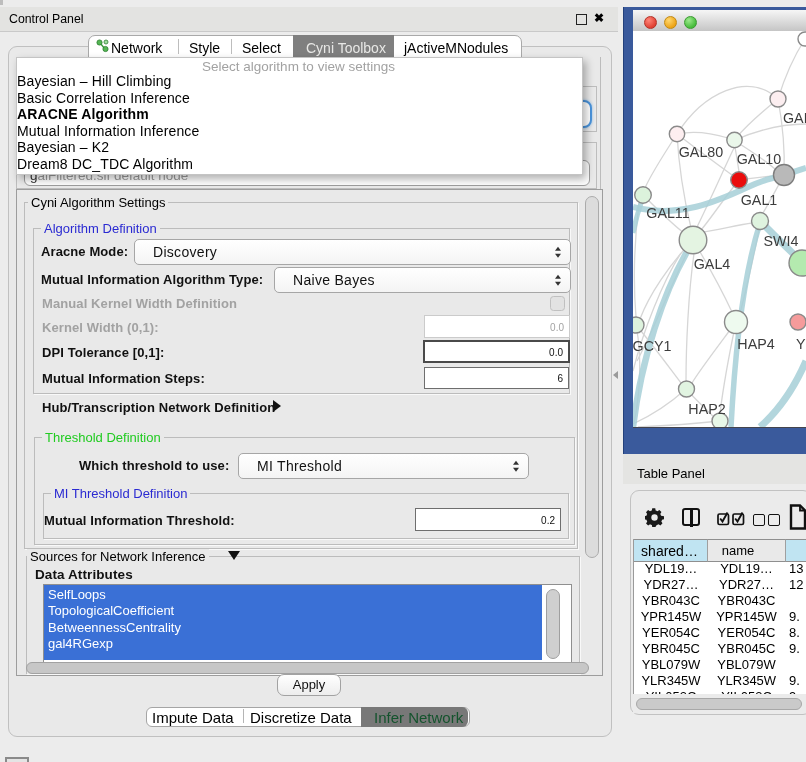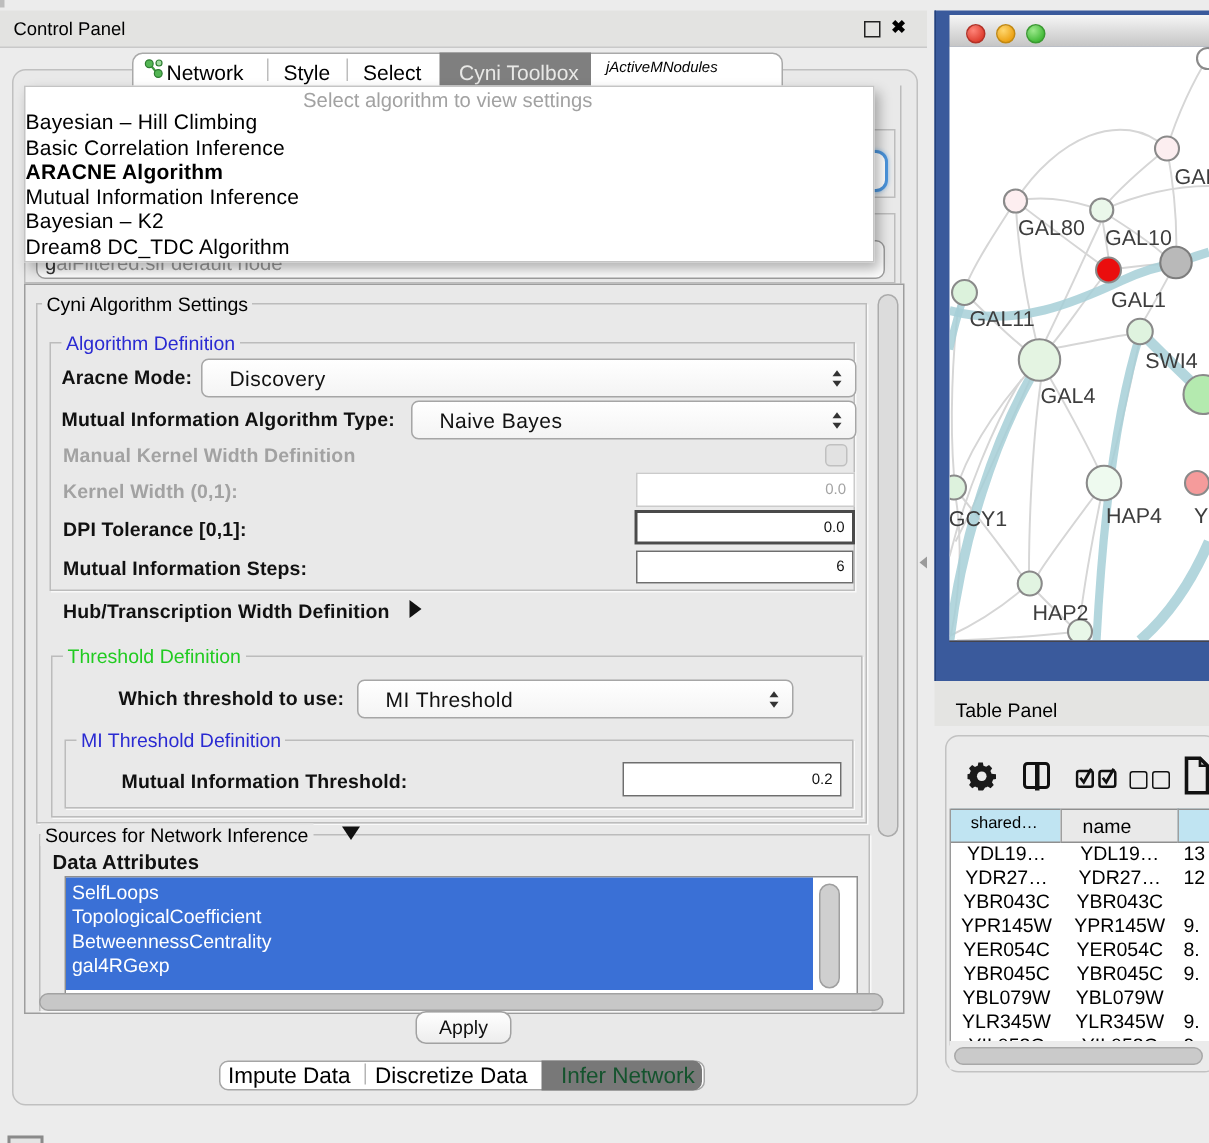--- a/index.html
+++ b/index.html
@@ -39,21 +39,21 @@
 <svg class="abs" style="left:96px;top:39px;" width="13" height="14" viewBox="0 0 13 14">
 <line x1="4" y1="4" x2="9" y2="10" stroke="#3c9a3c" stroke-width="1.4"></line>
 <circle cx="3.5" cy="3.5" r="2.6" fill="#54b654" stroke="#2e7d32" stroke-width="0.8"></circle>
 <circle cx="9.5" cy="10" r="2.6" fill="#54b654" stroke="#2e7d32" stroke-width="0.8"></circle>
 <circle cx="10" cy="3" r="2" fill="#9fdc9f" stroke="#2e7d32" stroke-width="0.8"></circle>
 </svg>
 <div class="abs" style="left:111px;top:40px;font-size:14px;color:#000;">Network</div>
 <div class="abs" style="left:189px;top:40px;font-size:14px;color:#000;">Style</div>
 <div class="abs" style="left:242px;top:40px;font-size:14px;color:#000;">Select</div>
 <div class="abs" style="left:306px;top:40px;font-size:14px;color:#e8e8e6;">Cyni Toolbox</div>
-<div class="abs" style="left:404px;top:40px;font-size:10px;color:#000;font-style:italic;">jActiveMNodules</div>
+<div class="abs" style="left:404px;top:40px;font-size:14px;color:#000;">jActiveMNodules</div>
 
 <div class="abs" style="left:16px;top:86px;width:579px;height:44px;border:1px solid #bdbdbd;"></div>
 <div class="abs" style="left:300px;top:100px;width:288px;height:24px;background:#fff;border:2.5px solid #4b94dc;border-radius:8px;box-shadow:0 0 3px #8cbce8;"></div>
 <div class="abs" style="left:16px;top:142px;width:579px;height:45px;border:1px solid #bdbdbd;"></div>
 <div class="abs" style="left:24px;top:160px;width:564px;height:24px;background:#fdfdfd;border:1px solid #9d9d9d;border-radius:6px;"></div>
 <div class="abs" style="left:30px;top:168px;font-size:13.5px;color:#9a9a9a;"><span style="color:#333;">g</span>alFiltered.sif default node</div>
 
 <div class="abs" style="left:600px;top:57px;width:1px;height:133px;background:#bcbcbc;"></div>
 
 <div class="abs" style="left:16px;top:189px;width:585px;height:485px;background:#e9e9e9;border:1px solid #9d9d9d;"></div>
@@ -92,36 +92,36 @@
 <div class="lbl" style="left:42px;top:345px;">DPI Tolerance [0,1]:</div>
 <div class="fld" style="left:423px;top:340px;width:143px;height:19px;border:2px solid #4a4a4a;">
     <span>0.0</span>
   </div>
 
 <div class="lbl" style="left:42px;top:371px;">Mutual Information Steps:</div>
 <div class="fld" style="left:424px;top:367px;width:143px;height:20px;border:1.5px solid #6e6e6e;">
     <span>6</span>
   </div>
 
-<div class="lbl" style="left:42px;top:400px;">Hub/Transcription Width Definition</div>
+<div class="lbl" style="left:42px;top:400px;">Hub/Transcription Network Definition</div>
 <div class="abs" style="left:273px;top:400px;width:0;height:0;border-left:8px solid #111;border-top:6px solid transparent;border-bottom:6px solid transparent;"></div>
 
 <div class="etch" style="left:34px;top:437px;width:539px;height:106px;"></div>
 <div class="gtitle" style="left:42px;top:430px;color:#21cb21;">Threshold Definition</div>
 <div class="lbl" style="left:79px;top:458px;">Which threshold to use:</div>
 <div class="combo" style="left:238px;top:453px;width:289px;height:24px;">
     <span class="tx">MI Threshold</span>
     <span class="ar">
       <i class="u"></i>
       <i class="d"></i>
     </span>
   </div>
 <div class="etch" style="left:43px;top:493px;width:524px;height:44px;"></div>
 <div class="gtitle" style="left:51px;top:486px;color:#2a2ad2;">MI Threshold Definition</div>
-<div class="lbl" style="left:33px;top:513px;padding-left:48px;">Mutual Information Threshold:</div>
+<div class="lbl" style="left:44px;top:513px;">Mutual Information Threshold:</div>
 <div class="fld" style="left:415px;top:508px;width:144px;height:21px;border:1.5px solid #6e6e6e;">
     <span>0.2</span>
   </div>
 
 <div class="etch" style="left:26px;top:556px;width:552px;height:117px;border-bottom:none;"></div>
 <div class="gtitle" style="left:27px;top:549px;color:#000;">Sources for Network Inference</div>
 <div class="abs" style="left:228px;top:551px;width:0;height:0;border-top:9px solid #111;border-left:6.5px solid transparent;border-right:6.5px solid transparent;"></div>
 <div class="lbl" style="left:35px;top:567px;font-size:13.5px;">Data Attributes</div>
 
 <div class="abs" style="left:43px;top:584px;width:527px;height:77px;background:#fff;border:1px solid #8f8f8f;"></div>
@@ -262,20 +262,20 @@
 <div class="abs" style="left:768px;top:514px;width:10px;height:10px;border:1.7px solid #111;border-radius:2px;"></div>
 <svg class="abs" style="left:789px;top:504px;" width="17" height="26" viewBox="0 0 17 26">
 <path d="M2,1.5 h9 l5,5 V24.5 H2 Z" fill="none" stroke="#111" stroke-width="2.4"></path>
 <path d="M11,1.5 v5 h5" fill="none" stroke="#111" stroke-width="1.8"></path>
 </svg>
 
 <div class="abs" style="left:633px;top:539px;width:173px;height:158px;background:#fff;border-left:1px solid #9a9a9a;"></div>
 <div class="abs" style="left:634px;top:539px;width:73px;height:21px;background:#c0e4f2;border-top:1px solid #8f8f8f;border-bottom:1px solid #8f8f8f;"></div>
 <div class="abs" style="left:707px;top:539px;width:78px;height:21px;background:#e9e9e9;border-top:1px solid #8f8f8f;border-bottom:1px solid #8f8f8f;border-left:1px solid #9f9f9f;"></div>
 <div class="abs" style="left:785px;top:539px;width:21px;height:21px;background:#c0e4f2;border-top:1px solid #8f8f8f;border-bottom:1px solid #8f8f8f;border-left:1px solid #9f9f9f;"></div>
-<div class="abs" style="left:634px;top:543px;width:71px;text-align:center;font-size:11px;color:#000;">shared…</div>
+<div class="abs" style="left:634px;top:543px;width:71px;text-align:center;font-size:14px;color:#000;">shared…</div>
 <div class="abs" style="left:708px;top:543px;width:60px;text-align:center;font-size:13px;color:#000;">name</div>
 <div class="abs" style="left:634px;top:561px;width:74px;text-align:center;font-size:13px;color:#000;line-height:16px;">YDL19…<br>YDR27…<br>YBR043C<br>YPR145W<br>YER054C<br>YBR045C<br>YBL079W<br>YLR345W<br>YIL053C</div>
 <div class="abs" style="left:708px;top:561px;width:77px;text-align:center;font-size:13px;color:#000;line-height:16px;">YDL19…<br>YDR27…<br>YBR043C<br>YPR145W<br>YER054C<br>YBR045C<br>YBL079W<br>YLR345W<br>YIL053C</div>
 <div class="abs" style="left:789px;top:561px;width:20px;font-size:13px;color:#000;line-height:16px;">13<br>12<br><br>9.<br>8.<br>9.<br><br>9.<br>9.</div>
 
 <div class="abs" style="left:633px;top:694px;width:173px;height:19px;background:#ebebeb;"></div>
 <div class="abs" style="left:636px;top:698px;width:164px;height:10px;background:#cacaca;border:1px solid #a8a8a8;border-radius:6px;"></div>
 
 </body></html>

